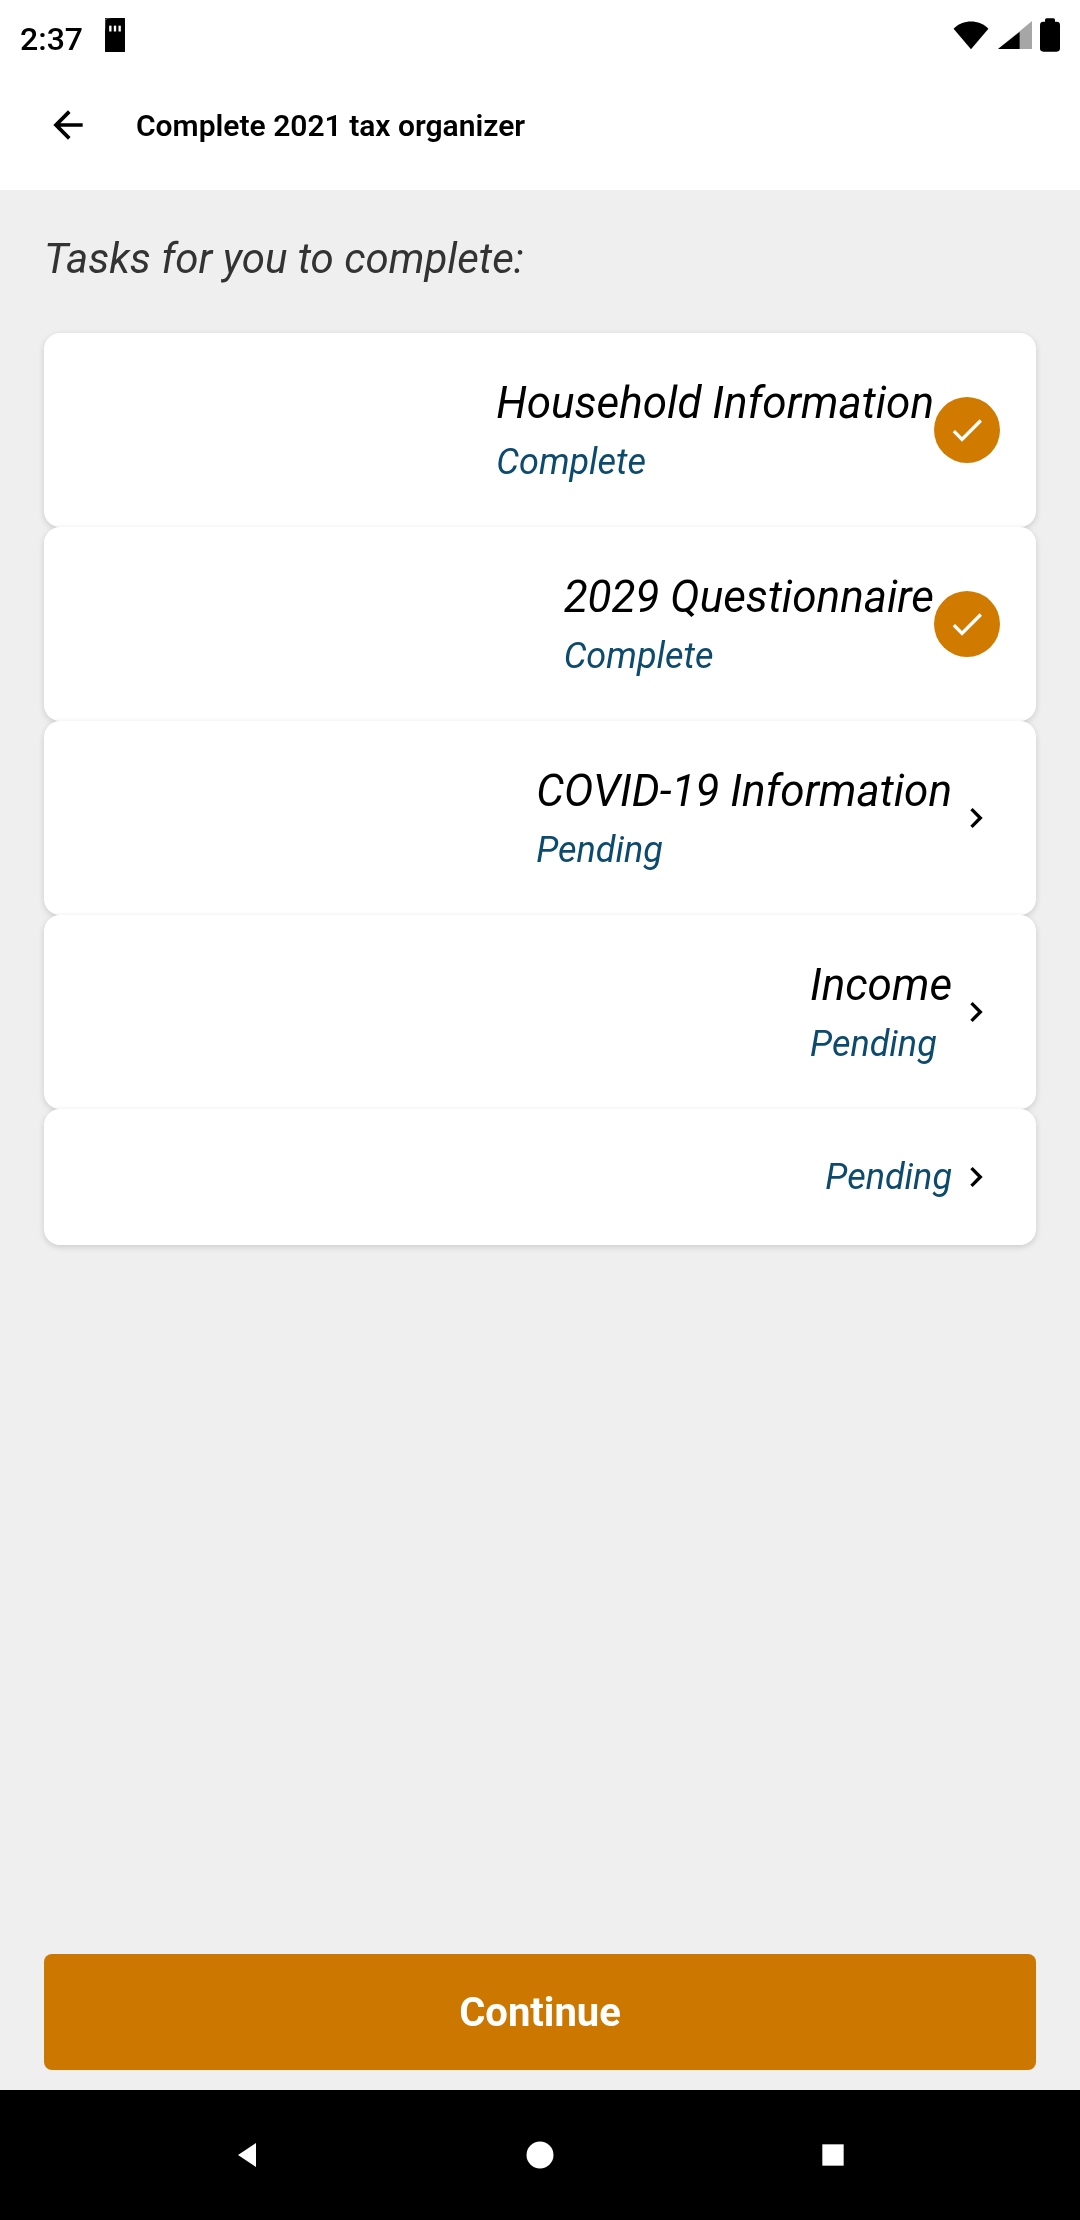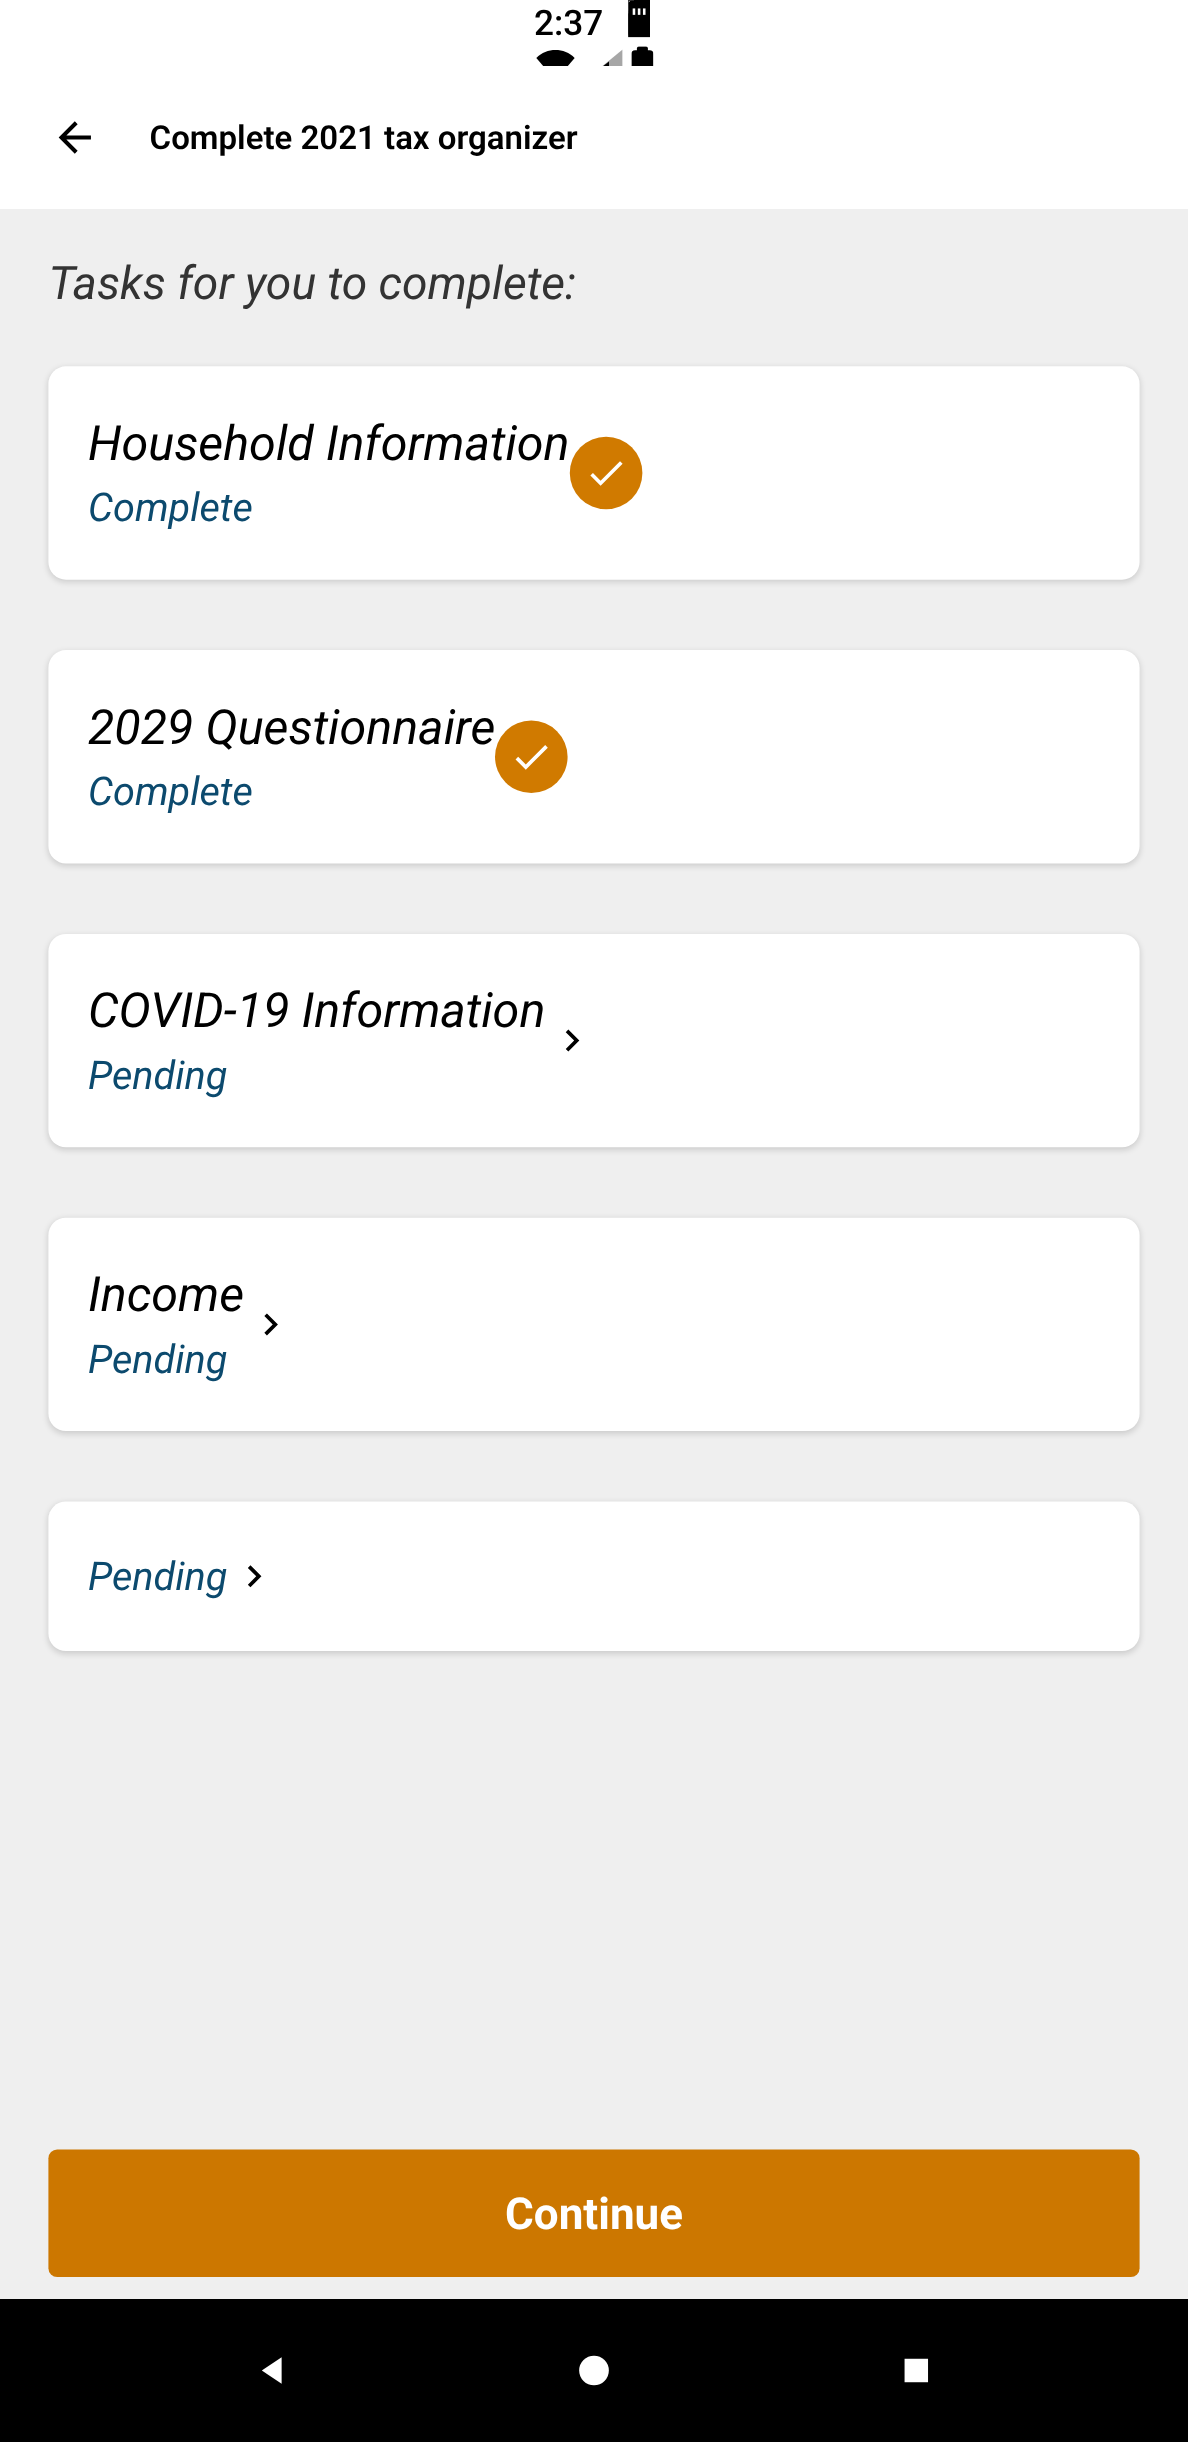--- a/index.html
+++ b/index.html
@@ -14,26 +14,25 @@
       background: #f0f0f0;
       display: flex;
       flex-direction: column;
       overflow: hidden;
     }
     .status-bar {
       height: 60px;
       background: #ffffff;
       display: flex;
       justify-content: space-between;
-      align-items: center;
+      align-items: flex-end;
       padding: 0 20px;
       font-size: 32px;
       font-weight: 500;
       color: #000;
-      flex-direction: column;
     }
     .status-left {
       display: flex;
       align-items: center;
       gap: 18px;
     }
     .status-right {
       display: flex;
       align-items: center;
       gap: 8px;
@@ -67,24 +66,23 @@
     }
     .section-heading {
       font-size: 42px;
       color: #333;
       margin-bottom: 50px;
     }
     .task-card {
       background: #ffffff;
       border-radius: 16px;
       padding: 44px 36px;
-      margin-bottom: 64px;
-      display: flex;
-      align-items: center;
-      justify-content: flex-start;
+      display: flex;
+      align-items: center;
+      justify-content: flex-end;
       box-shadow: 0 2px 6px rgba(0,0,0,0.15);
     }
     .task-text {
       display: flex;
       flex-direction: column;
       gap: 12px;
     }
     .task-title {
       font-size: 44px;
       color: #000;

